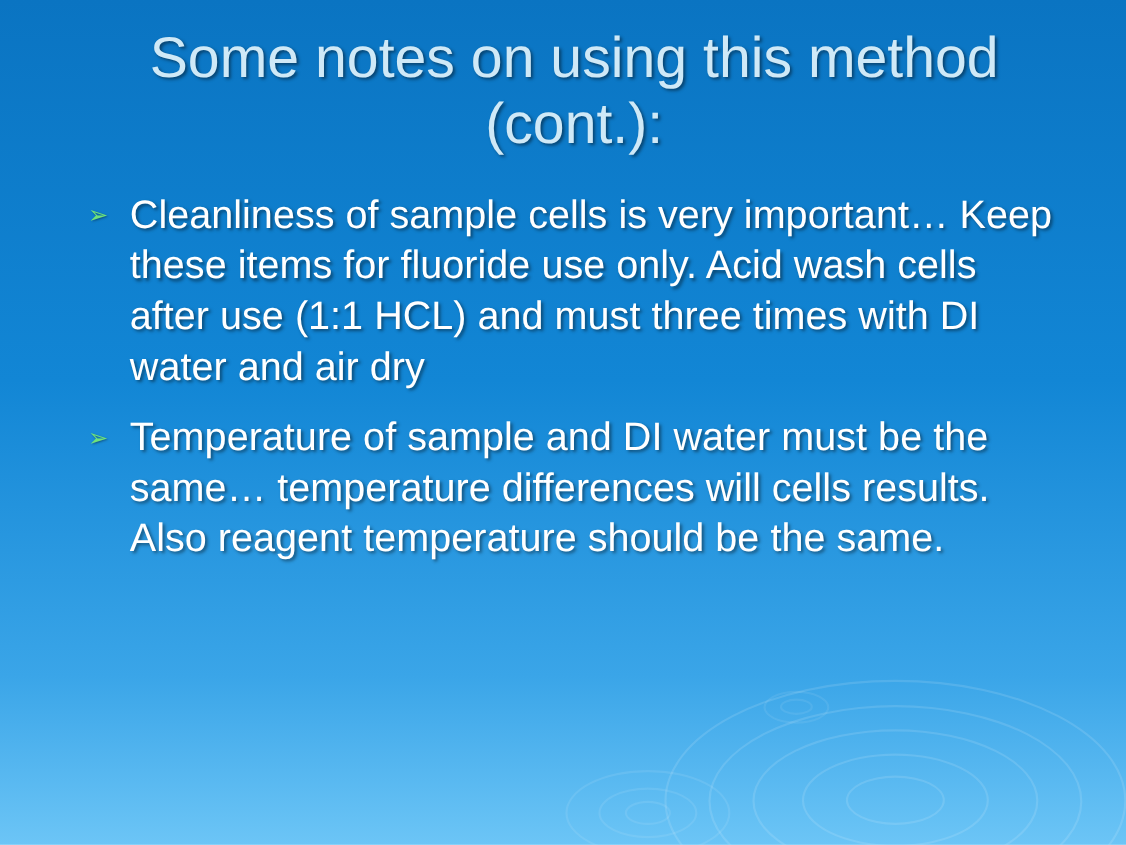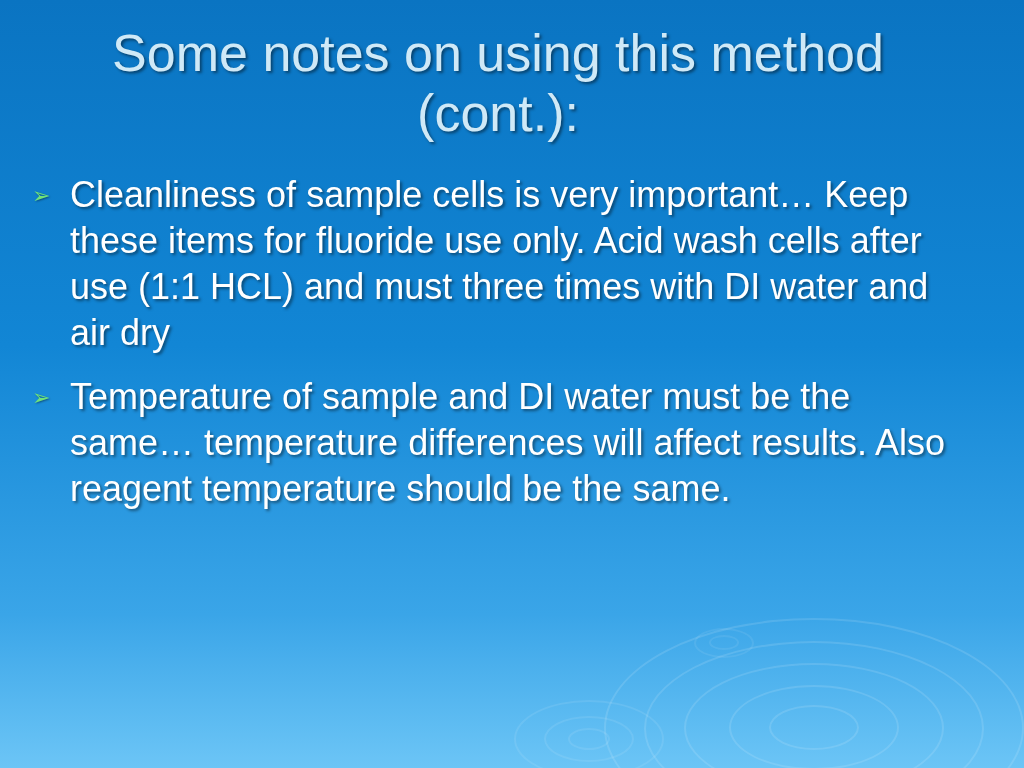--- a/index.html
+++ b/index.html
@@ -19,21 +19,21 @@
   }
   .ripples .r {
     position: absolute;
     border: 2px solid rgba(255,255,255,0.12);
     border-radius: 50%;
   }
   .slide {
     position: relative;
     width: 100%;
     height: 100%;
-    padding: 24px 56px 40px 28px;
+    padding: 24px 56px 40px 76px;
   }
   .title {
     font-size: 52px;
     line-height: 1.15;
     text-align: center;
     color: #cfe9f7;
     text-shadow: 2px 2px 3px rgba(0,0,0,0.45);
     margin-bottom: 28px;
     font-weight: 400;
   }
@@ -78,16 +78,16 @@
 
 <div class="slide">
   <h1 class="title">Some notes on using this method (cont.):</h1>
   <ul class="content">
     <li>
       <span class="bullet">➢</span>
       <span>Cleanliness of sample cells is very important… Keep these items for fluoride use only.  Acid wash cells after use (1:1 HCL) and must three times with DI water and air dry</span>
     </li>
     <li>
       <span class="bullet">➢</span>
-      <span>Temperature of sample and DI water must be the same… temperature differences will affect results.  Also reagent temperature should be the same.</span>
+      <span>Temperature of sample and DI water must be the same… temperature differences will cells results.  Also reagent temperature should be the same.</span>
     </li>
   </ul>
 </div>
 
 </body></html>

